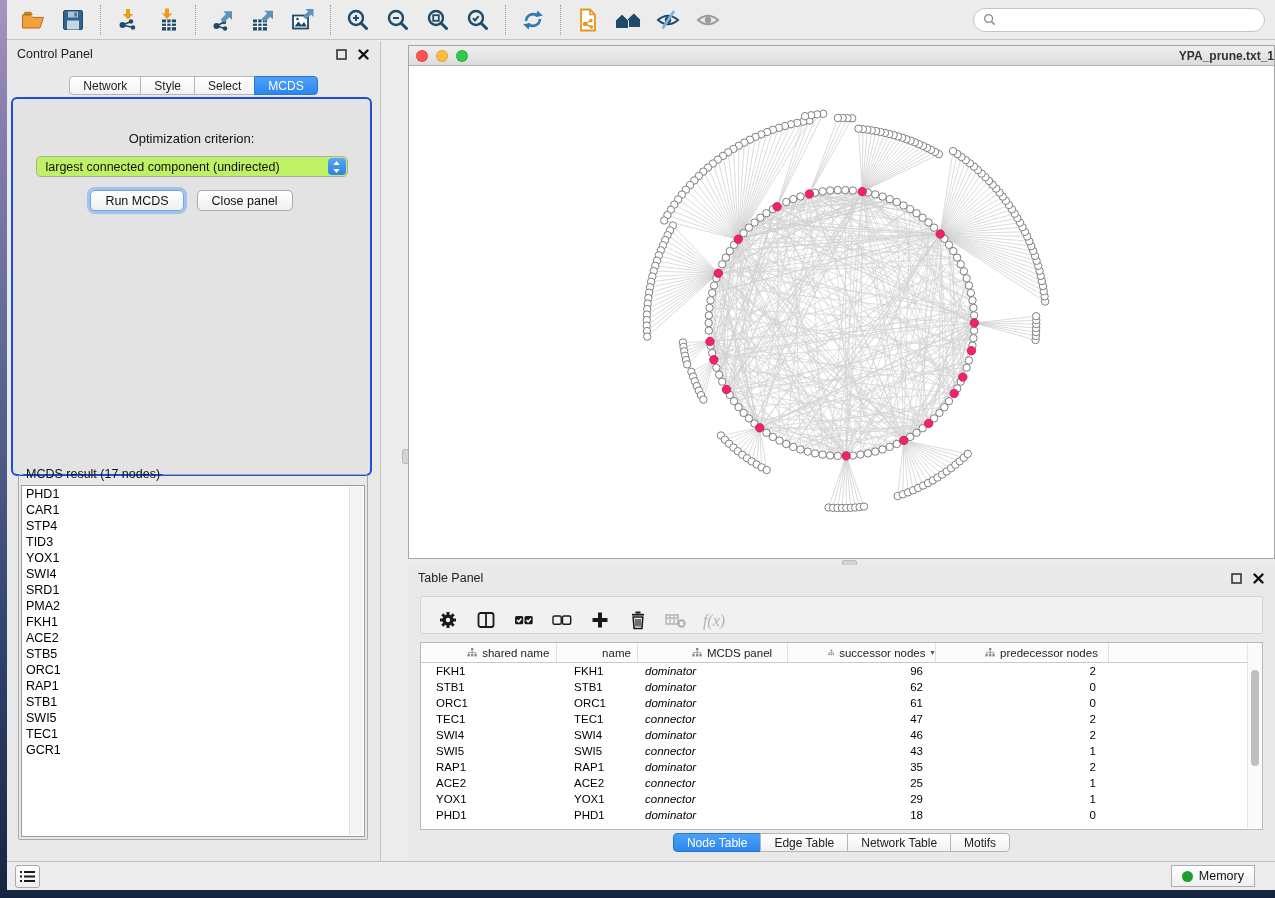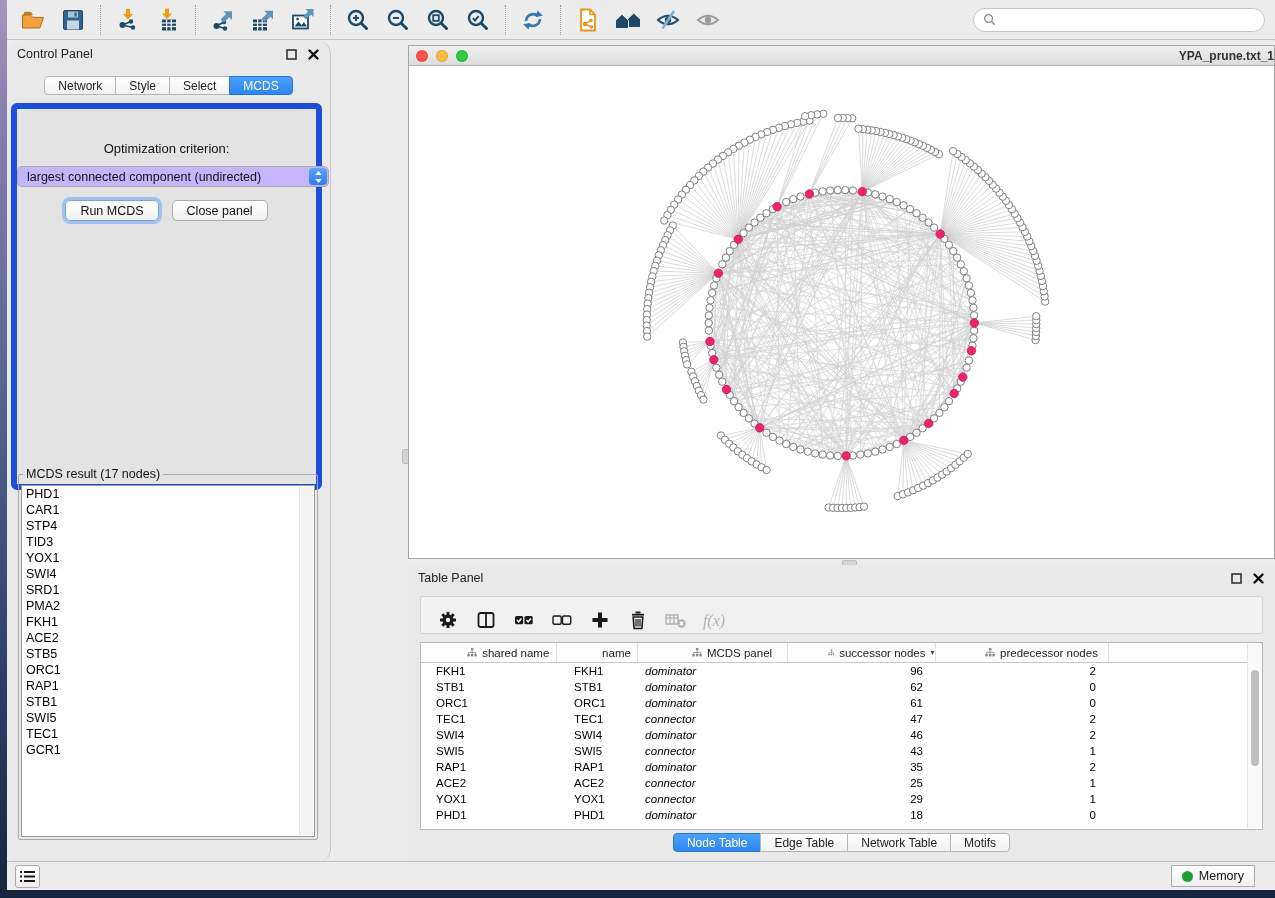--- a/index.html
+++ b/index.html
@@ -11,36 +11,36 @@
   
   .toolbar{position:absolute;left:0;top:0;right:0;height:40px;background:#ECECEC;
            border-bottom:1px solid #C2C2C2;display:flex;align-items:center;padding:0 6px;box-sizing:border-box;}
   .tb{width:40px;height:34px;border:none;background:transparent;display:flex;align-items:center;justify-content:center;padding:0;cursor:pointer;}
   .tbsep{width:0;height:30px;border-left:1px dotted #9a9a9a;margin:0 7px;}
   .search{margin-left:auto;margin-right:4px;width:292px;height:24px;border:1px solid #C4C4C4;border-radius:13px;
           background:#fff;display:flex;align-items:center;padding:0 9px;box-sizing:border-box;}
   .search input{border:none;outline:none;flex:1;font-size:12px;font-family:"Liberation Sans",sans-serif;background:transparent;margin-left:6px;}
 
   
-  .control-panel{position:absolute;left:0;top:41px;width:324px;bottom:28px;background:#E9E9E9;border-right:1px solid #C6C6C6;box-sizing:border-box;border-radius:13px;}
+  .control-panel{position:absolute;left:0;top:41px;width:374px;bottom:28px;background:#E9E9E9;border-right:1px solid #C6C6C6;box-sizing:border-box;}
   .panel-header{position:absolute;left:0;top:0;right:0;height:26px;display:flex;align-items:center;}
   .panel-title{font-size:12.5px;color:#222;margin-left:10px;}
   .ph-icons{margin-left:auto;display:flex;align-items:center;gap:8px;margin-right:10px;}
   .ph-btn{width:14px;height:14px;border:none;background:transparent;padding:0;display:flex;align-items:center;justify-content:center;cursor:pointer;}
 
-  .cp-inner{position:absolute;left:4px;right:8px;top:62px;height:375px;background:#E3E3E3;border:6px solid #1d4ed8;border-radius:6px;}
+  .cp-inner{position:absolute;left:4px;right:8px;top:56px;height:375px;background:#E3E3E3;border:2px solid #1d4ed8;border-radius:6px;}
   .cp-tabs{position:absolute;left:0;right:0;top:35px;display:flex;justify-content:center;z-index:3;}
   .tabbtn{height:19px;padding:8px 13px;font-size:12px;color:#222;background:linear-gradient(#ffffff,#f1f1f1);
           border:1px solid #B5B5B5;margin-left:-1px;display:flex;align-items:center;cursor:pointer;font-family:"Liberation Sans",sans-serif;}
   .tabbtn.first{border-radius:4px 0 0 4px;margin-left:0;}
   .tabbtn.last{border-radius:0 4px 4px 0;}
   .tabbtn.active{background:linear-gradient(#4BA1F8,#2E86EE);border-color:#2878D2;color:#fff;}
 
   .opt-label{margin-top:32px;text-align:center;font-size:13px;color:#111;}
-  .combo{margin:10px auto 0;width:312px;height:21px;background:#c4b5fd;border:1px solid #ABABAB;border-radius:5px;
+  .combo{margin:10px auto 0;width:312px;height:21px;background:#bef264;border:1px solid #ABABAB;border-radius:5px;
          display:flex;align-items:center;box-sizing:border-box;cursor:pointer;}
   .combo .val{flex:1;font-size:12.5px;color:#111;padding-left:9px;white-space:nowrap;overflow:hidden;}
   .combo .step{width:18px;height:17px;margin-right:1px;border-radius:4px;background:linear-gradient(#5BA5F8,#2E7DE9);
                display:flex;align-items:center;justify-content:center;}
   .btn-row{margin-top:13px;display:flex;justify-content:center;gap:13px;}
   .mac-btn{height:21px;padding:0 14px;font-size:12.5px;color:#111;background:linear-gradient(#ffffff,#f0f0f0);
            border:1px solid #ABABAB;border-radius:5px;cursor:pointer;font-family:"Liberation Sans",sans-serif;}
   .mac-btn.focus{border-color:#6FA7E0;box-shadow:0 0 0 3px rgba(100,160,245,.5);}
 
   .mcds-group{position:absolute;left:11px;right:12px;top:426px;bottom:22px;border:1px solid #A9A9A9;border-radius:2px;margin:0;padding:1px;}

